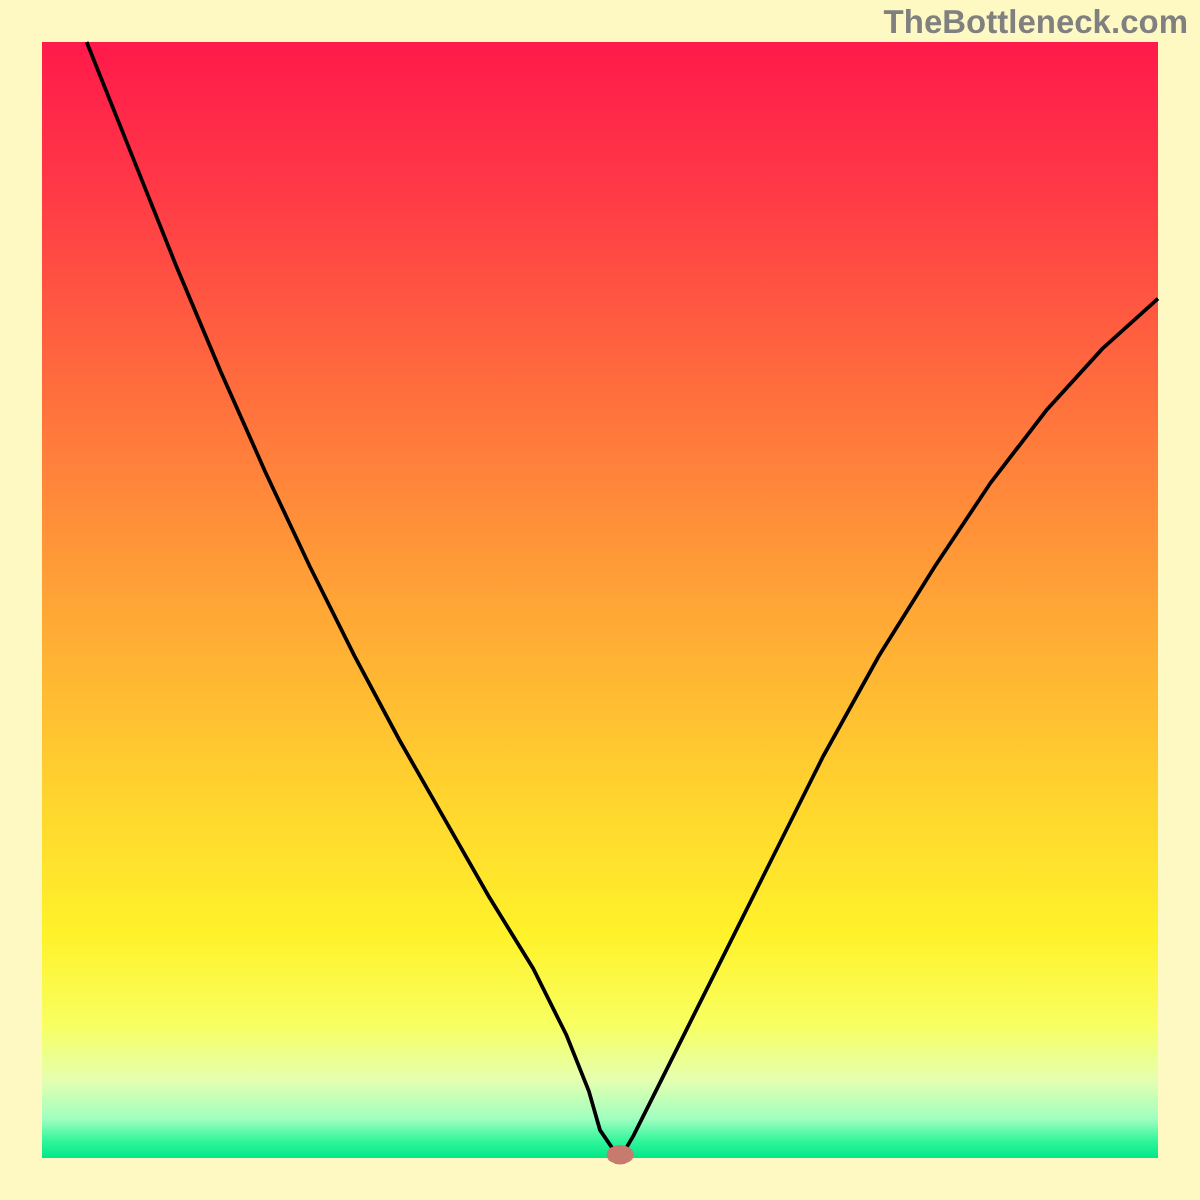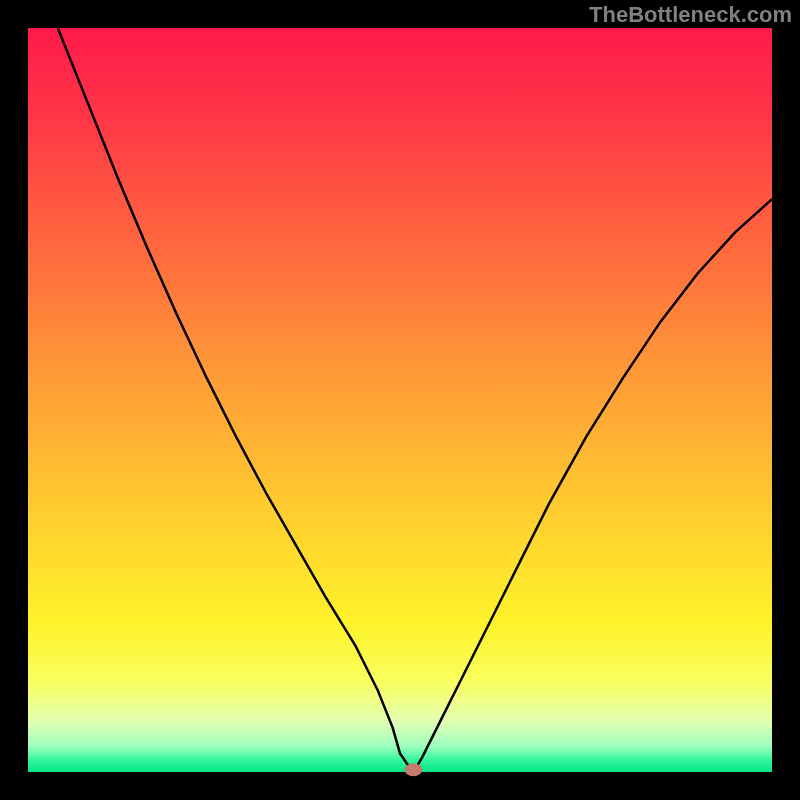--- a/index.html
+++ b/index.html
@@ -4,21 +4,21 @@
 <style>
   body {
     margin: 0;
     padding: 0;
     background: #fff;
   }
   .chart-container {
     position: relative;
     width: 800px;
     height: 800px;
-    background: #000000;
+    background: #fef9c3;
   }
   .attribution {
     position: absolute;
     top: 2px;
     right: 8px;
     font-family: Arial, Helvetica, sans-serif;
     font-size: 22px;
     font-weight: bold;
     color: #808080;
     z-index: 3;

